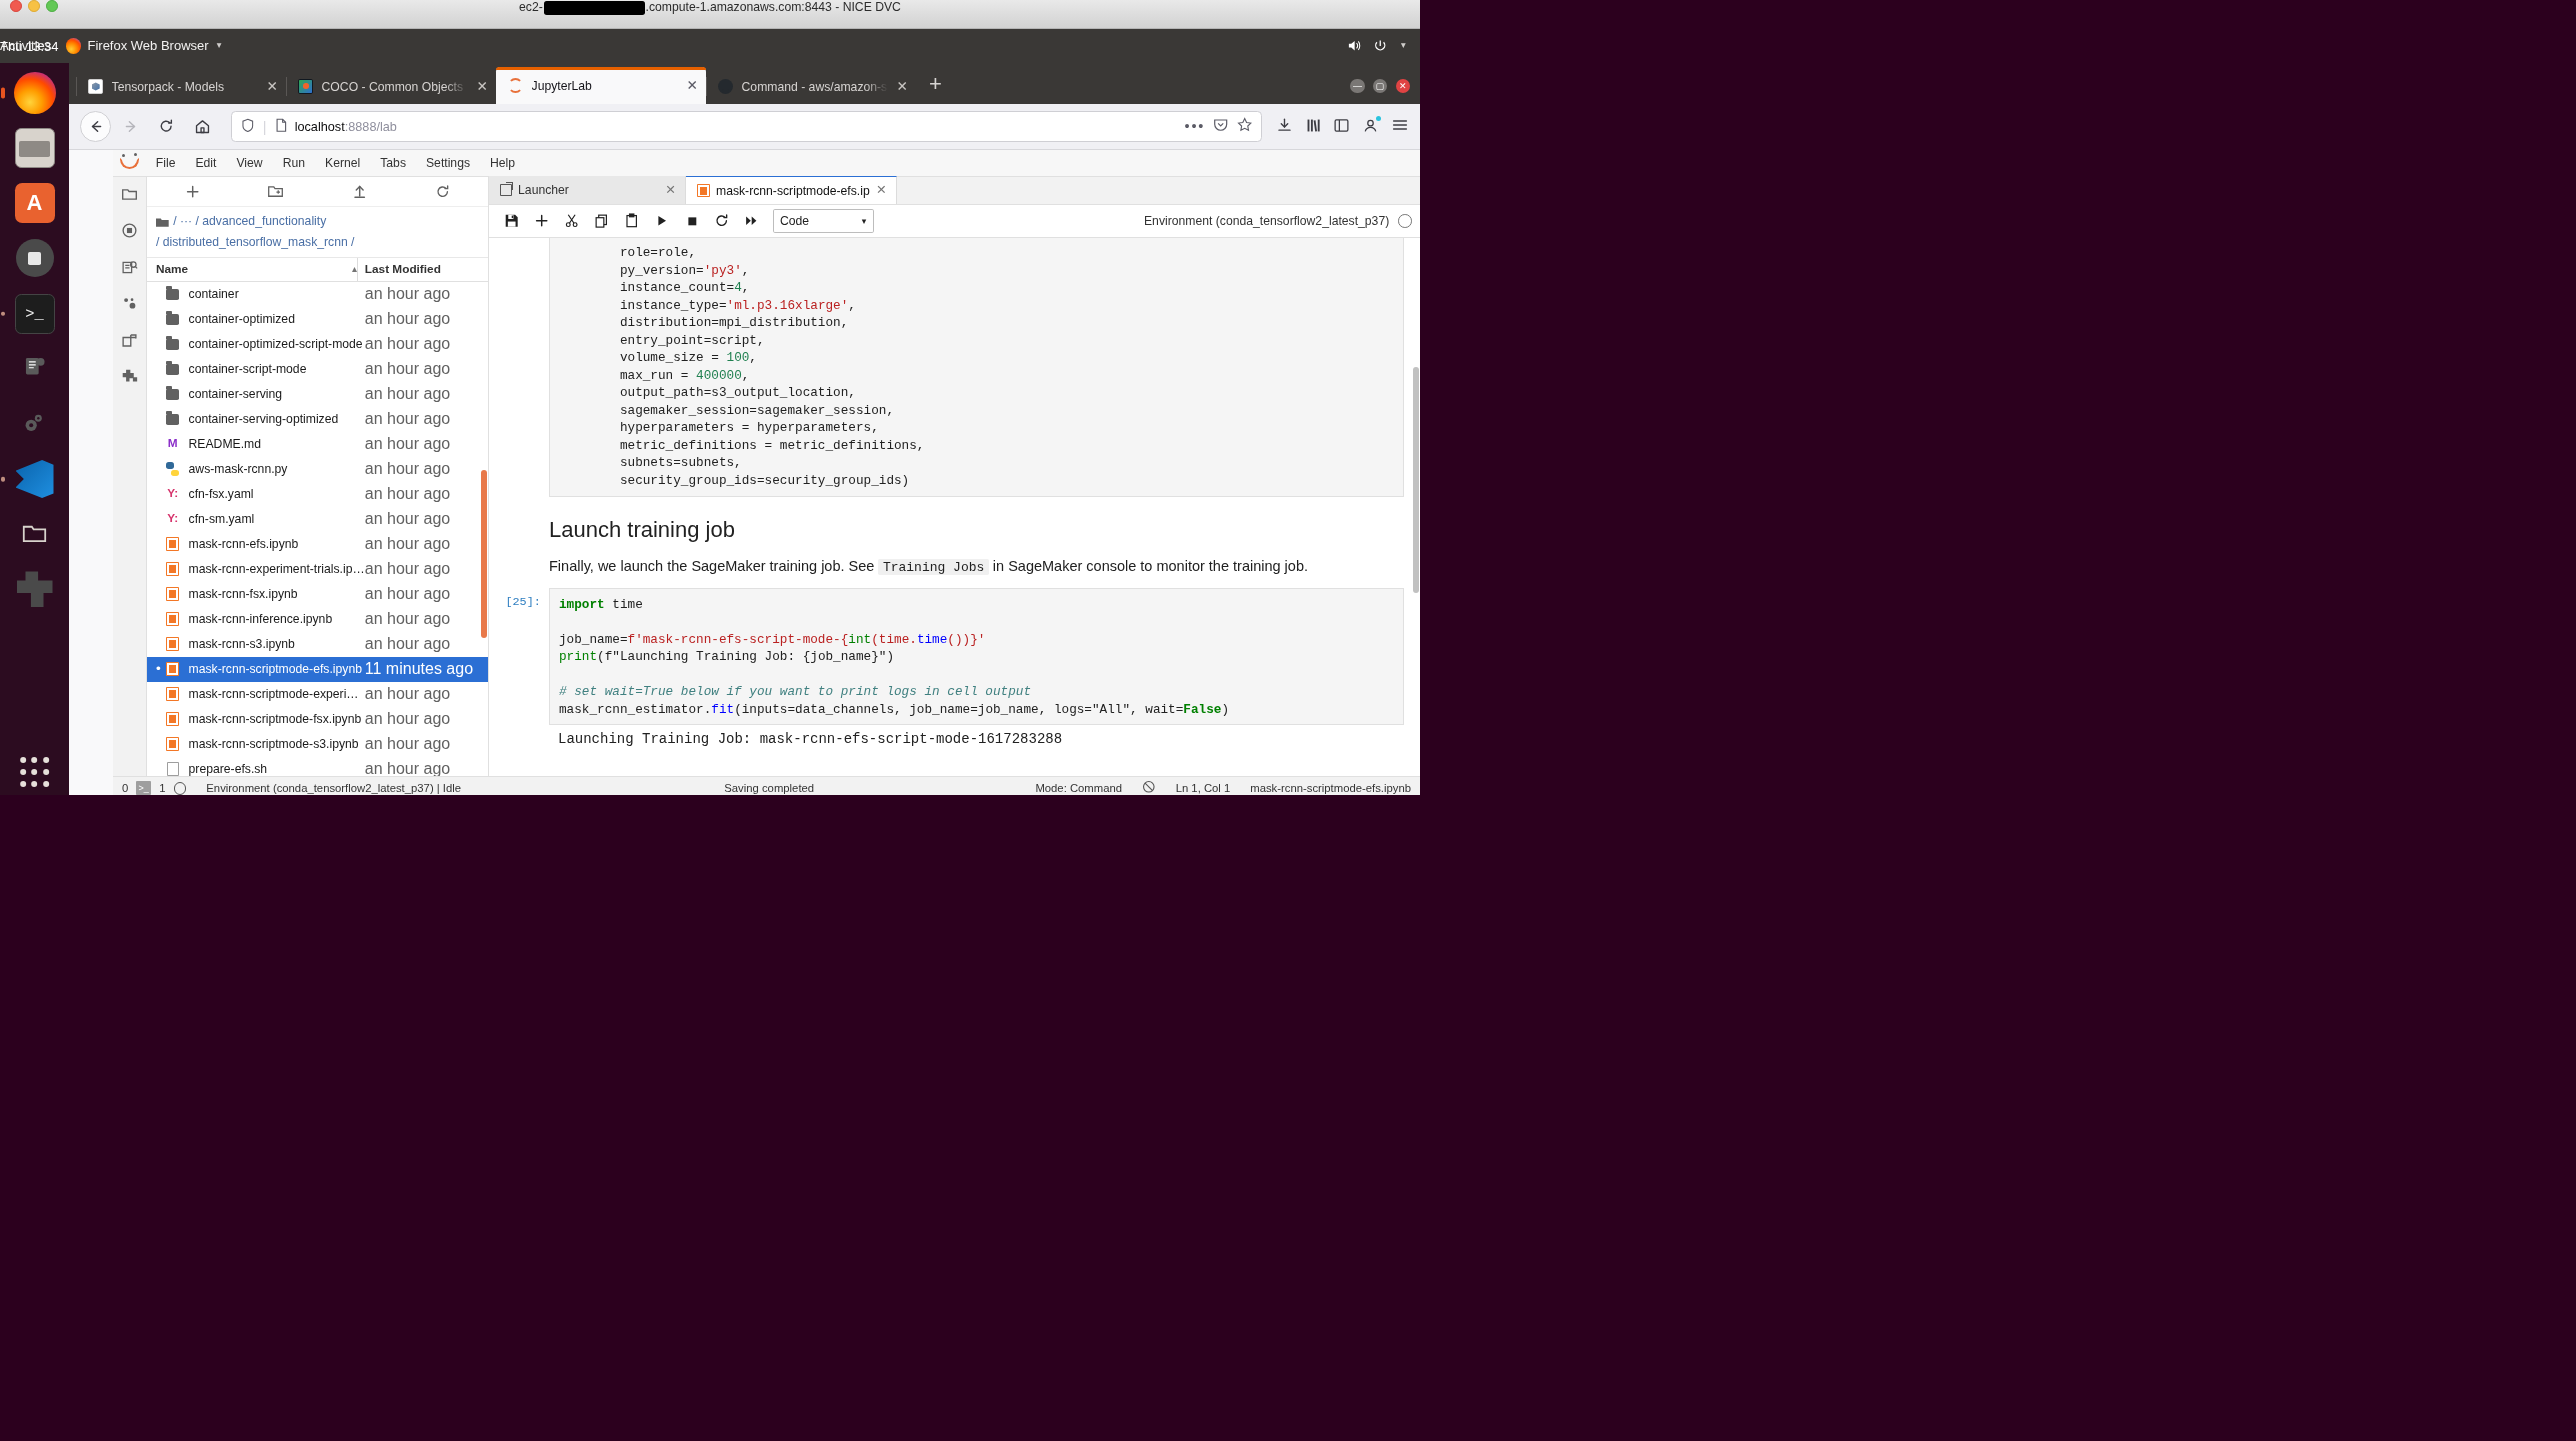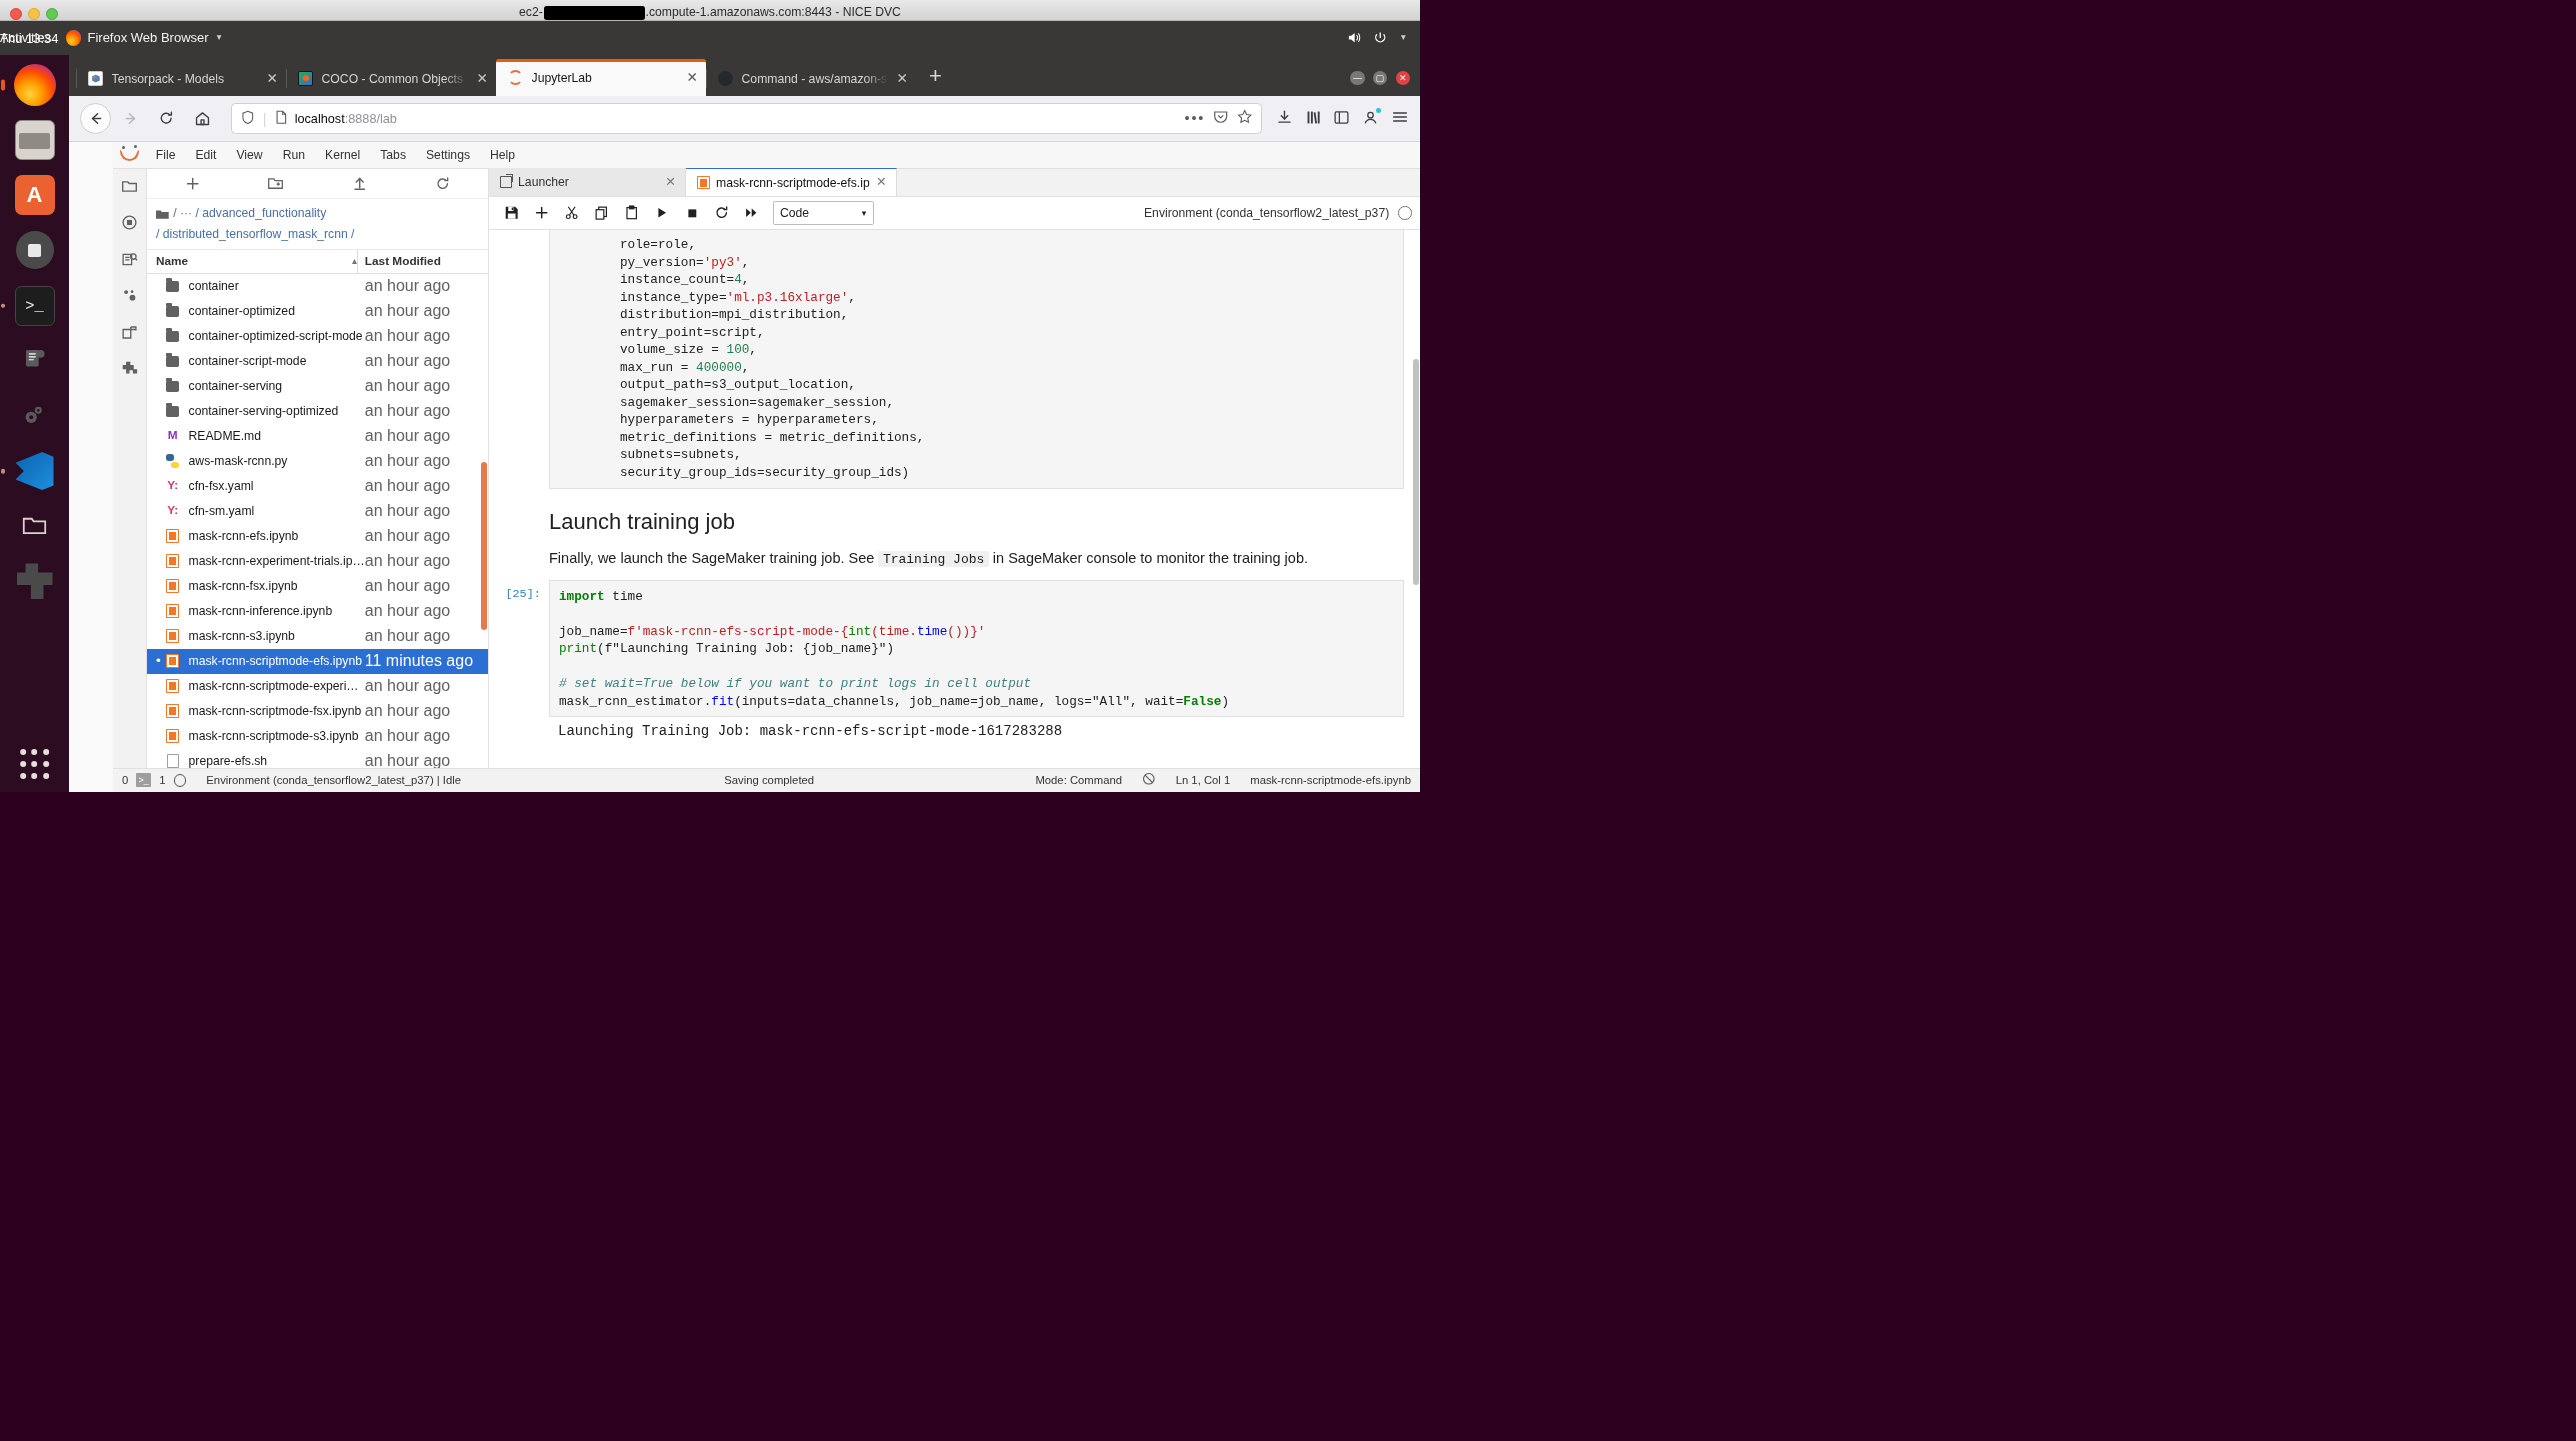--- a/index.html
+++ b/index.html
@@ -5,24 +5,24 @@
   * { box-sizing: border-box; margin: 0; padding: 0; }
   html, body {
     width: 1420px; height: 795px;
     overflow: hidden;
     font-family: "Liberation Sans", sans-serif;
     background: #2c001e;
   }
 
   
   .dcv-titlebar {
-    height: 21px; width: 100%;
+    height: 29px; width: 100%;
     background: linear-gradient(to bottom, #e9e9e9 0%, #dcdcdc 55%, #d2d2d2 100%);
     border-bottom: 0.9px solid #b4b4b4;
-    display: flex; align-items: flex-end;
+    display: flex; align-items: flex-start;
     position: relative;
   }
   .traffic { display: flex; gap: 6.3px; padding-left: 10px; }
   .tl { width: 11.8px; height: 11.8px; border-radius: 50%; }
   .tl.red { background: #f05a4f; border: 0.9px solid #d9433a; }
   .tl.yellow { background: #f7c144; border: 0.9px solid #dea92f; }
   .tl.green { background: #63c856; border: 0.9px solid #4aad40; }
   .dcv-title {
     position: absolute; left: 0; right: 0; text-align: center;
     font-size: 12.2px; color: #2b2b2b;

